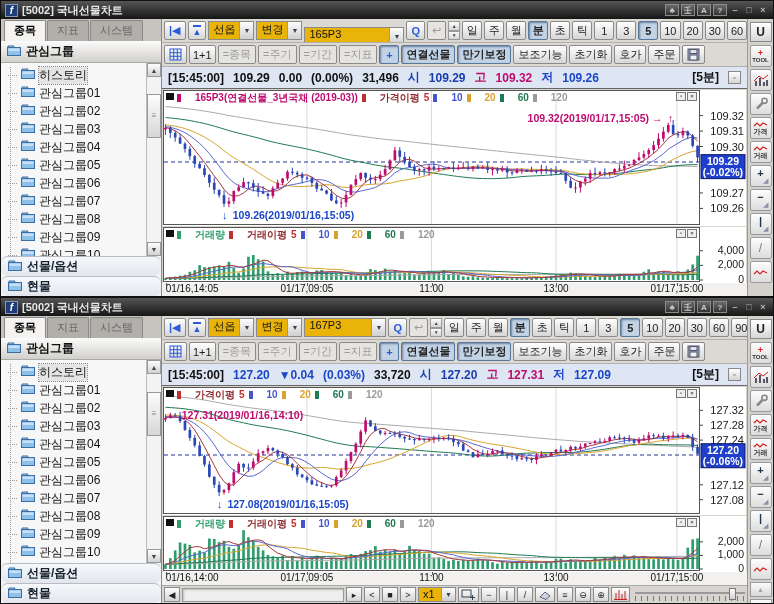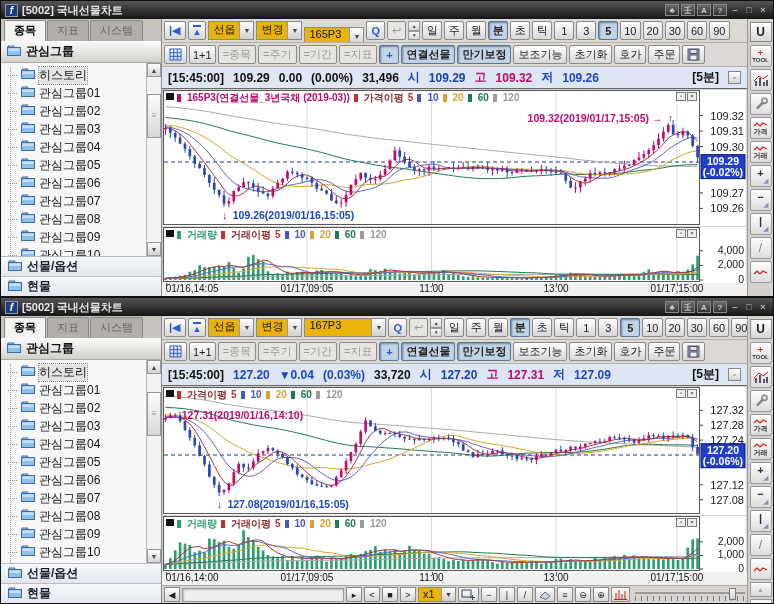--- a/index.html
+++ b/index.html
@@ -21,21 +21,21 @@
 .tabs{height:22px;display:flex;align-items:flex-end;background:#c7c4bf;padding-left:3px;gap:1px;}
 .tab{padding:2px 9px 3px;font-size:11px;border:1px solid #888;border-bottom:none;background:#b2afaa;color:#666;border-radius:2px 2px 0 0;}
 .tab.active{background:#f4f3f1;color:#000;font-weight:bold;}
 .side-header{height:22px;flex:none;display:flex;align-items:center;gap:5px;padding:0 6px;background:linear-gradient(#fbfbfb,#d2d0cc);border-bottom:1px solid #aaa;font-weight:bold;font-size:12px;color:#111;}
 .tree-wrap{flex:1;display:flex;background:#f7f7f7;overflow:hidden;}
 .tree{flex:1;padding:3px 0 0 7px;overflow:hidden;position:relative;}
 .tree::before{content:"";position:absolute;left:9px;top:4px;bottom:0;border-left:1px dotted #999;}
 .trow{height:18px;display:flex;align-items:center;font-size:12px;color:#111;gap:4px;}
 .conn{width:9px;border-top:1px dotted #999;flex:none;}
 .trow.sel .tlabel{background:#e4e4e4;outline:1px dotted #888;}
-.brow{height:20px;flex:none;display:flex;align-items:center;gap:5px;padding-left:7px;background:linear-gradient(#f6f8fb,#e2e6ec);border-top:1px solid #b8bcc2;font-size:12px;font-weight:bold;color:#14202e;}
+.brow{height:20px;flex:none;display:flex;align-items:center;gap:5px;padding-left:7px;background:linear-gradient(#f6f8fb,#e2e6ec);border-top:1px solid #b8bcc2;font-size:12px;font-weight:bold;color:#14202e;border-radius:7px;}
 .vscroll{width:15px;flex:none;background:#ececec;border-left:1px solid #bbb;display:flex;flex-direction:column;}
 .vs-btn{height:14px;flex:none;font-size:7px;color:#444;display:flex;align-items:center;justify-content:center;background:linear-gradient(#fdfdfd,#d2d2d2);border:1px solid #999;}
 .vs-track{flex:1;position:relative;background:#f3f3f3;}
 .vs-thumb{position:absolute;left:0;right:0;top:10%;height:44px;background:linear-gradient(#fcfcfc,#d7d7d7);border:1px solid #999;color:#888;font-size:8px;display:flex;align-items:center;justify-content:center;}
 .tbar{height:24px;flex:none;display:flex;align-items:center;gap:2px;padding:1px 2px;background:#dcd9d4;border-bottom:1px solid #b3b0ab;overflow:hidden;}
 .tbtn{height:19px;min-width:18px;padding:0 4px;display:inline-flex;align-items:center;justify-content:center;background:linear-gradient(#fefefe,#d7d7d7);border:1px solid #8a8a8a;border-radius:2px;font-size:11px;color:#222;flex:none;}
 .tbtn.sq{min-width:20px;padding:0 3px;}
 .tbtn.pressed{background:#c2d3e6;border-color:#56789a;box-shadow:inset 1px 1px 2px rgba(10,30,80,.45);font-weight:bold;}
 .tbtn.disabled{color:#9b9b9b;background:#e6e4e0;}
 .navblue{color:#2b5bd7;font-weight:bold;}
@@ -48,21 +48,21 @@
 .status{height:22px;flex:none;display:flex;align-items:center;gap:9px;padding:0 6px;background:#dde6f2;border-bottom:1px solid #666;font-size:12px;font-weight:bold;color:#111;white-space:nowrap;overflow:hidden;}
 .s-open{color:#1b3fb0;}.s-hi{color:#bf0a6e;}.s-lo{color:#1b46c8;}
 .s-per{margin-left:auto;}
 .mini-btn{width:13px;height:13px;font-size:7px;line-height:1;background:linear-gradient(#fefefe,#d5d5d5);border:1px solid #888;color:#333;flex:none;}
 .pane{position:relative;margin:1px 1px 0 1px;background:#fff;overflow:hidden;}
 .price-pane{flex:1;min-height:0;}
 .vol-pane{height:56px;flex:none;}
 .pane svg{position:absolute;left:0;top:0;}
 .pane-mark{position:absolute;left:3px;top:3px;width:8px;height:7px;background:#111;z-index:3;}
 .legend{position:absolute;left:14px;top:1px;height:13px;display:flex;align-items:center;gap:4px;font-size:10px;font-weight:bold;z-index:3;white-space:nowrap;}
-.lchip{display:inline-flex;align-items:center;gap:6px;}
+.lchip{display:inline-flex;align-items:center;gap:14px;}
 .lsq{width:4px;height:8px;display:inline-block;}
 .pcorner{position:absolute;top:2px;right:49px;display:flex;gap:1px;z-index:3;}
 .pcorner span{width:10px;height:9px;border:1px solid #777;background:#eee;font-size:6px;line-height:7px;text-align:center;color:#222;}
 .xaxis{height:13px;flex:none;position:relative;background:#f2f1ef;font-size:10px;color:#111;overflow:hidden;}
 .xaxis span{position:absolute;top:0;}
 .xaxis i{position:absolute;top:0;width:1px;height:3px;background:#555;}
 .nav{height:18px;flex:none;display:flex;align-items:center;gap:2px;background:#d8d5d0;border-top:1px solid #aaa;padding:0 2px;overflow:hidden;}
 .nbtn{height:15px;min-width:16px;padding:0 2px;display:inline-flex;align-items:center;justify-content:center;background:linear-gradient(#fdfdfd,#d6d6d6);border:1px solid #8a8a8a;font-size:9px;color:#222;flex:none;}
 .htrack{flex:1;height:14px;background:#efefef;border:1px solid #999;box-shadow:inset 1px 1px 2px #bbb;}
 .slider{width:110px;height:14px;position:relative;flex:none;margin-left:3px;}
@@ -248,21 +248,21 @@
             <span class="upbar">▲</span>
           </button>
           <div class="combo" style="width: 46px;">
             <span class="cval">선옵</span>
             <span class="carw">▼</span>
           </div>
           <div class="combo" style="width: 46px;">
             <span class="cval">변경</span>
             <span class="carw">▼</span>
           </div>
-          <div class="combo" style="width: 60px; margin-top: 12px;">
+          <div class="combo" style="width: 100px; margin-top: 12px;">
             <span class="cval">165P3</span>
             <span class="carw">▼</span>
           </div>
           <button class="tbtn navblue">Q</button>
           <button class="tbtn disabled">↩</button>
           <div class="spin">
             <span>▲</span>
             <span>▼</span>
           </div>
           <button class="tbtn sq">일</button>

